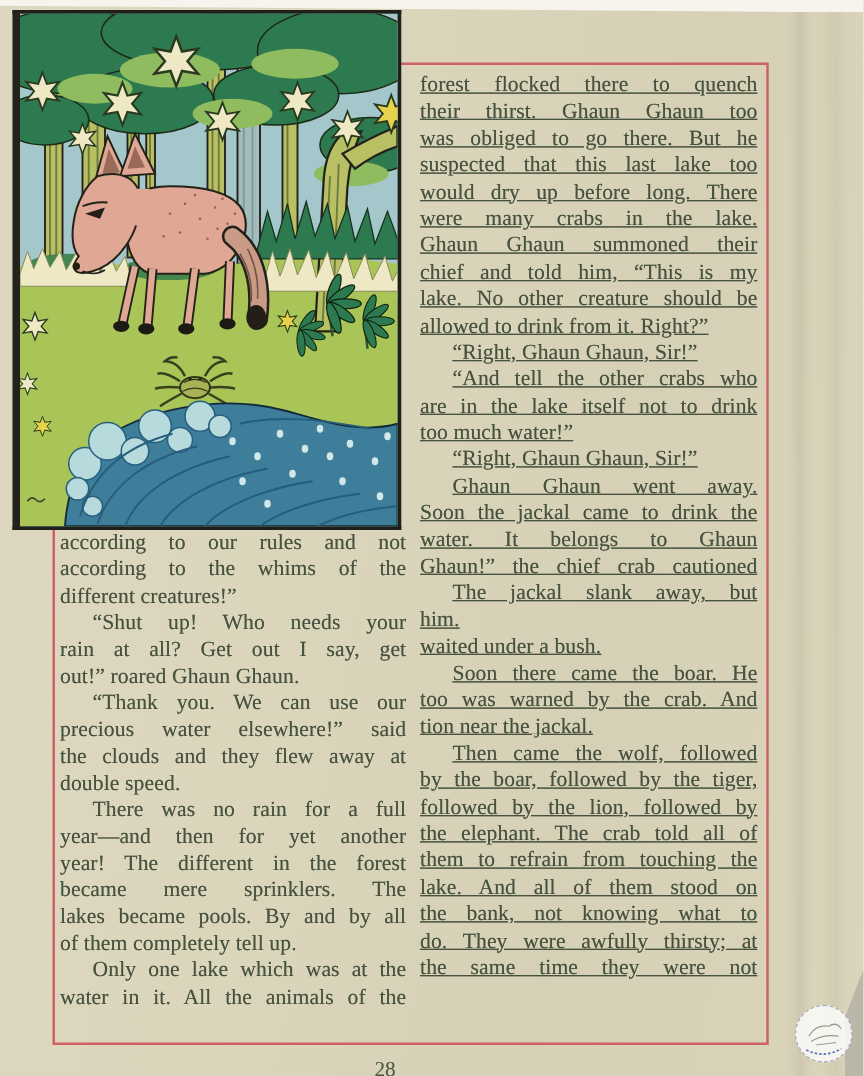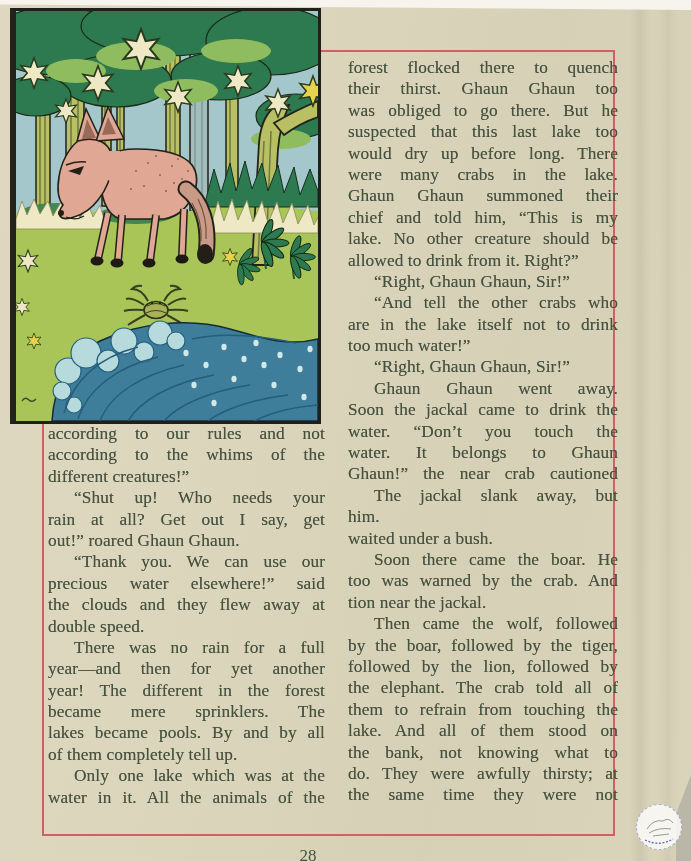--- a/index.html
+++ b/index.html
@@ -21,21 +21,21 @@
     background:#bab6a8;clip-path:polygon(100% 0,100% 100%,0 100%,0 45%);}
   .crease{position:absolute;top:0;bottom:0;width:20px;z-index:1;
     background:linear-gradient(90deg,rgba(120,115,95,0) 0%,rgba(120,115,95,0.12) 50%,rgba(120,115,95,0) 100%);}
   .crease.c1{left:630px;} .crease.c2{left:658px;opacity:.7;}
   .red-frame{position:absolute;left:42px;top:50px;width:569px;height:782px;z-index:1;
     border:2px solid var(--frame);}
   .illustration{position:absolute;left:10px;top:8px;width:302px;height:410px;z-index:2;
     background:var(--sky);border:3px solid #20201a;border-left:6px solid #23231b;}
   .col{position:absolute;z-index:3;color:var(--ink);font-size:17.3px;}
   #left-col{left:48px;top:423px;width:277px;}
-  #right-col{left:348px;top:57px;width:270px;}
+  #right-col{left:336px;top:57px;width:270px;text-decoration:underline;}
   .text-line{height:21.4px;line-height:21.4px;overflow:hidden;white-space:nowrap;
     text-align:justify;text-align-last:justify;letter-spacing:.1px;
     text-shadow:0 0 .5px rgba(62,74,56,.55);}
   .text-line.end{text-align-last:left;}
   .text-line.ind{padding-left:26px;}
   .page-number{position:absolute;left:284px;top:846px;width:48px;z-index:3;
     text-align:center;font-size:17px;color:var(--ink);}
   .stamp{position:absolute;left:636px;top:804px;width:46px;height:46px;z-index:6;
     border-radius:50%;background:rgba(252,252,249,.85);
     border:1px dashed rgba(100,110,170,.55);box-sizing:border-box;}
@@ -275,23 +275,22 @@
       <div class="text-line">chief and told him, “This is my</div>
       <div class="text-line">lake. No other creature should be</div>
       <div class="text-line end">allowed to drink from it. Right?”</div>
       <div class="text-line ind end">“Right, Ghaun Ghaun, Sir!”</div>
       <div class="text-line ind">“And tell the other crabs who</div>
       <div class="text-line">are in the lake itself not to drink</div>
       <div class="text-line end">too much water!”</div>
       <div class="text-line ind end">“Right, Ghaun Ghaun, Sir!”</div>
       <div class="text-line ind">Ghaun Ghaun went away.</div>
       <div class="text-line">Soon the jackal came to drink the</div>
-      <div class="text-line">water. “Don’t you touch the</div>
       <div class="text-line">water. It belongs to Ghaun</div>
-      <div class="text-line">Ghaun!” the near crab cautioned</div>
+      <div class="text-line">Ghaun!” the chief crab cautioned</div>
       <div class="text-line ind">The jackal slank away, but</div>
       <div class="text-line end">him.</div>
       <div class="text-line end">waited under a bush.</div>
       <div class="text-line ind">Soon there came the boar. He</div>
       <div class="text-line">too was warned by the crab. And</div>
       <div class="text-line end">tion near the jackal.</div>
       <div class="text-line ind">Then came the wolf, followed</div>
       <div class="text-line">by the boar, followed by the tiger,</div>
       <div class="text-line">followed by the lion, followed by</div>
       <div class="text-line">the elephant. The crab told all of</div>

